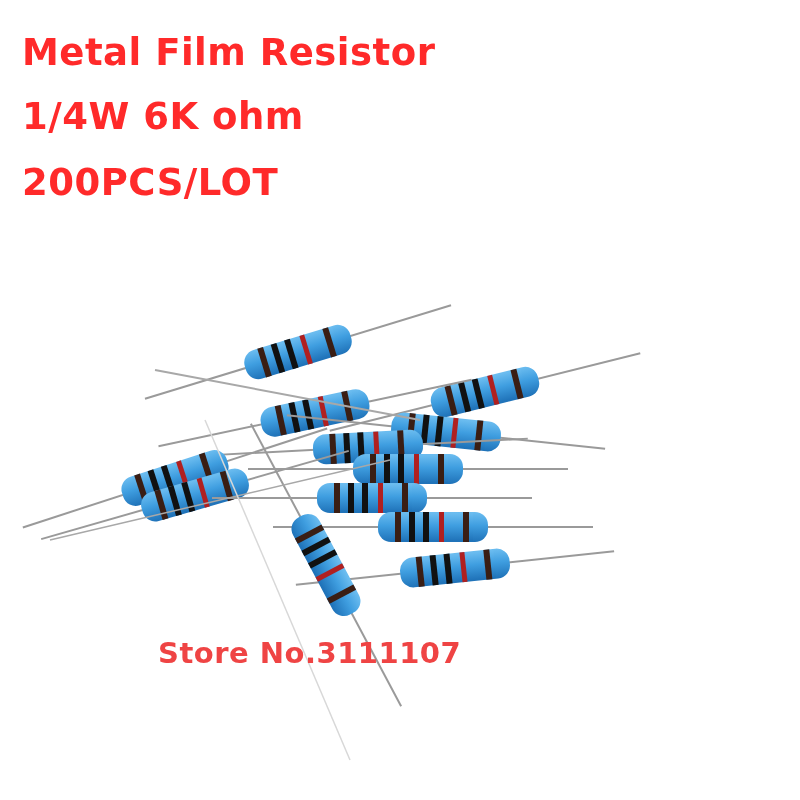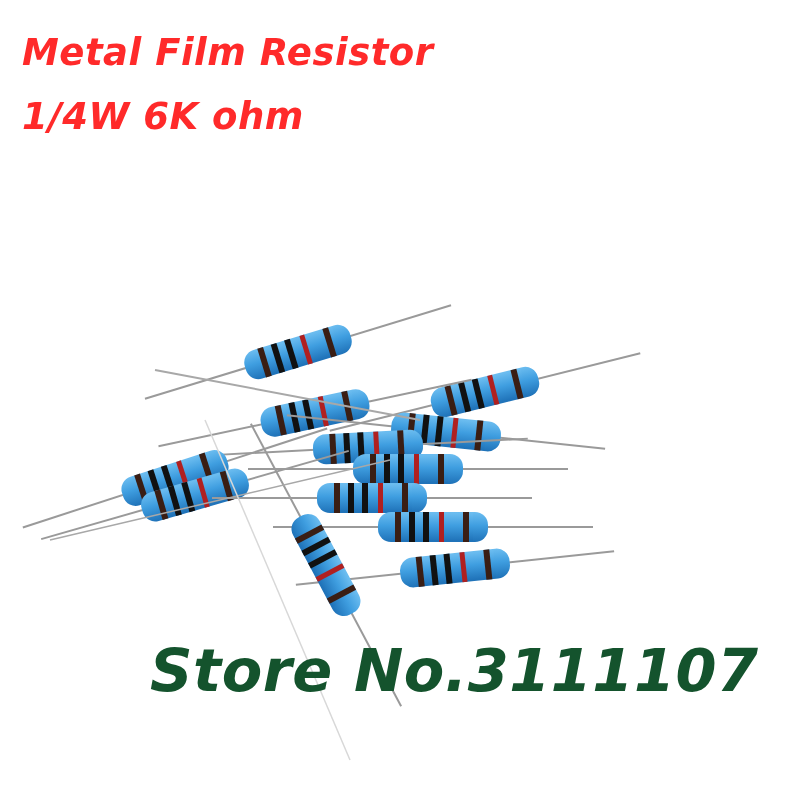--- a/index.html
+++ b/index.html
@@ -1,31 +1,30 @@
 <!DOCTYPE html>
 <html><head>
 <meta charset="utf-8">
 <style>
   html, body { margin: 0; padding: 0; background: #ffffff; }
   .canvas {
     position: relative; width: 800px; height: 800px; overflow: hidden;
     background: #ffffff;
     font-family: "DejaVu Sans", "Liberation Sans", sans-serif;
-    font-style: italic;
   }
   .headline {
     position: absolute; left: 22px; color: #ff2a2a; font-weight: bold;
     font-size: 37px; letter-spacing: 0.5px; white-space: nowrap; line-height: 1;
   }
   .h1 { top: 34px; }
   .h2 { top: 98px; }
   .h3 { top: 164px; }
   .watermark {
-    position: absolute; left: 150px; top: 636px; color: #14532d;
-    font-weight: bold; font-size: 59px; letter-spacing: 0.5px; white-space: nowrap;
+    position: absolute; left: 158px; top: 636px; color: #ef4444;
+    font-weight: bold; font-size: 29px; letter-spacing: 0.5px; white-space: nowrap;
     font-family: "DejaVu Sans", sans-serif;
   }
   svg.photo { position: absolute; left: 0; top: 0; }
 </style>
 </head>
 <body>
 
 <div class="canvas">
 
   <svg class="photo" width="800" height="800" viewBox="0 0 800 800">
@@ -87,15 +86,16 @@
         <use href="#res"></use>
       </g>
 
     <line x1="155" y1="370" x2="420" y2="420" stroke="#a8a8a8" stroke-width="2"></line>
     <line x1="50" y1="540" x2="390" y2="460" stroke="#a8a8a8" stroke-width="1.5"></line>
     <line x1="205" y1="420" x2="350" y2="760" stroke="#d8d8d8" stroke-width="1.5"></line>
   </svg>
 
   <div class="headline h1">Metal Film Resistor</div>
   <div class="headline h2">1/4W 6K ohm</div>
+  <div class="headline h3">200PCS/LOT</div>
 
   <div class="watermark">Store No.3111107</div>
 </div>
 
 </body></html>

